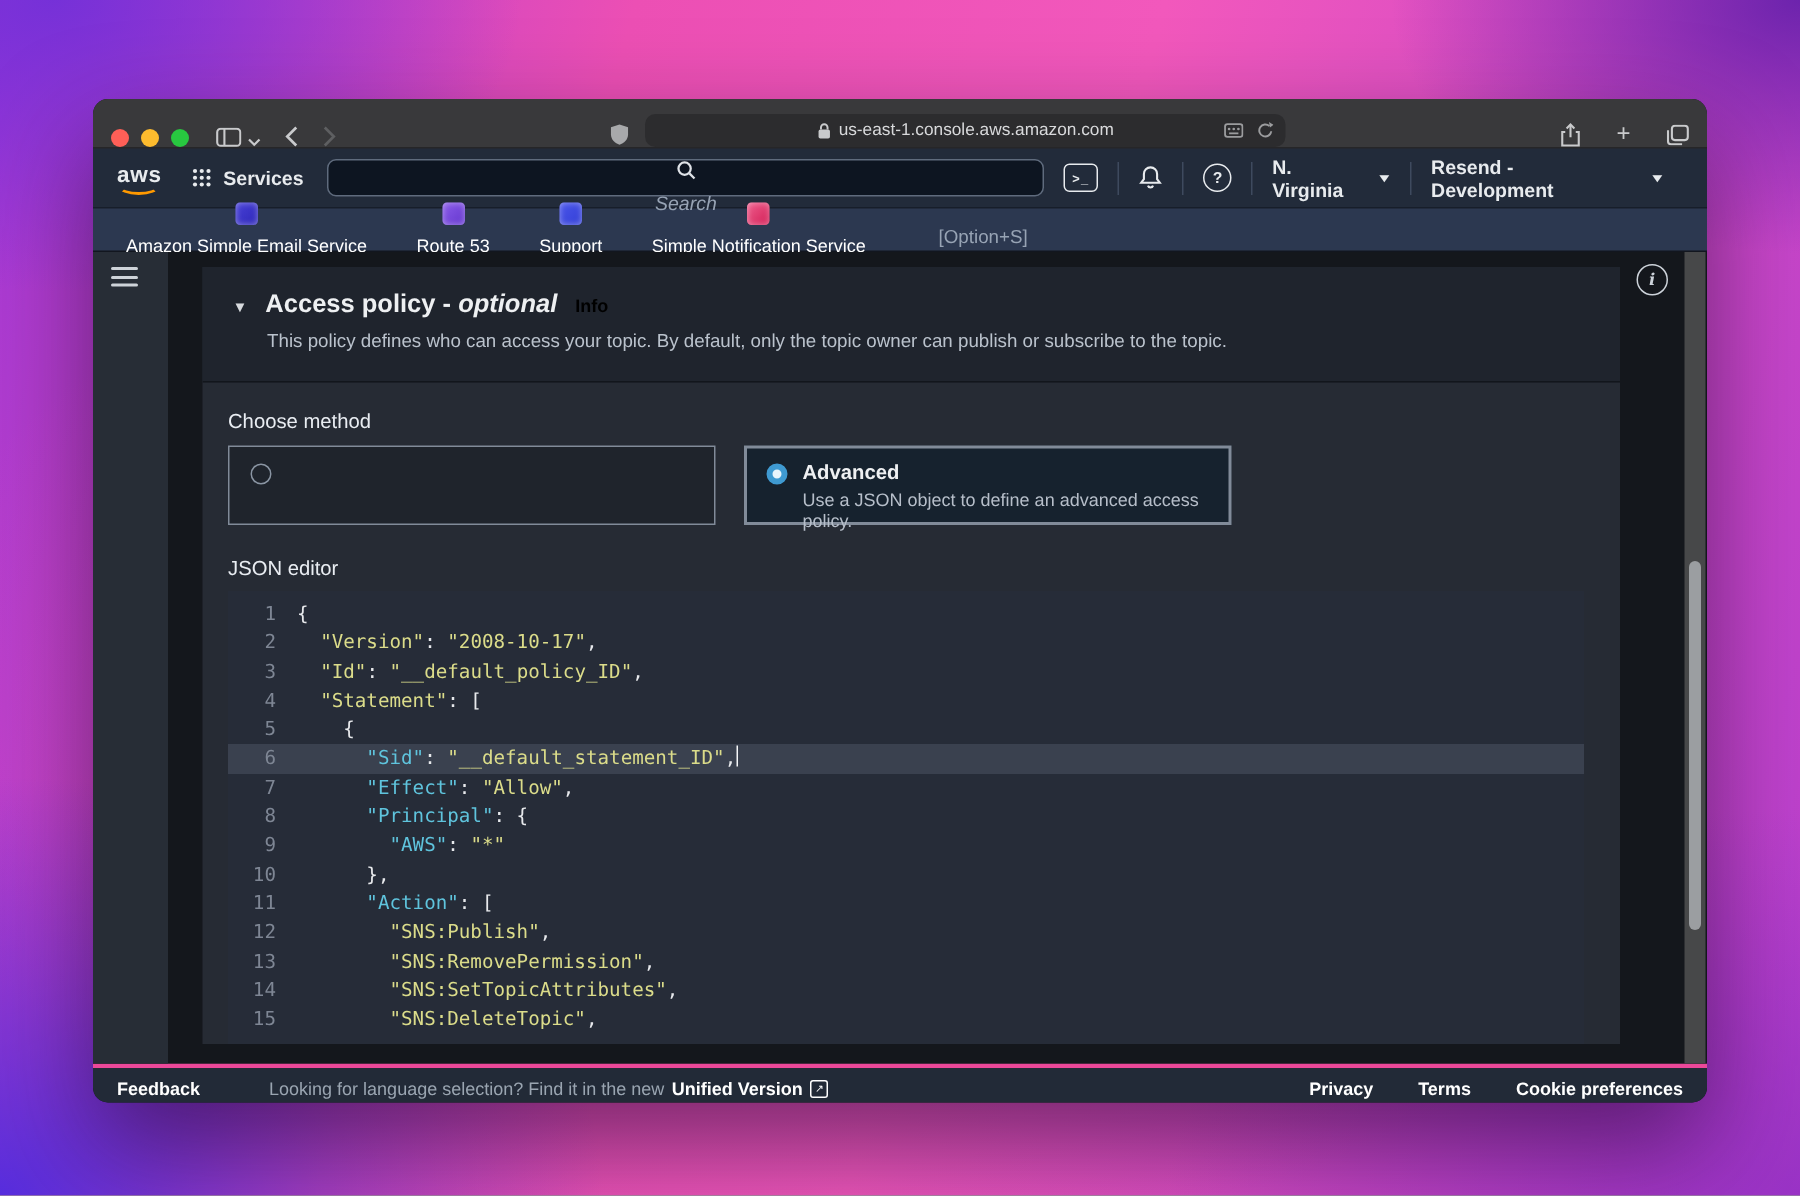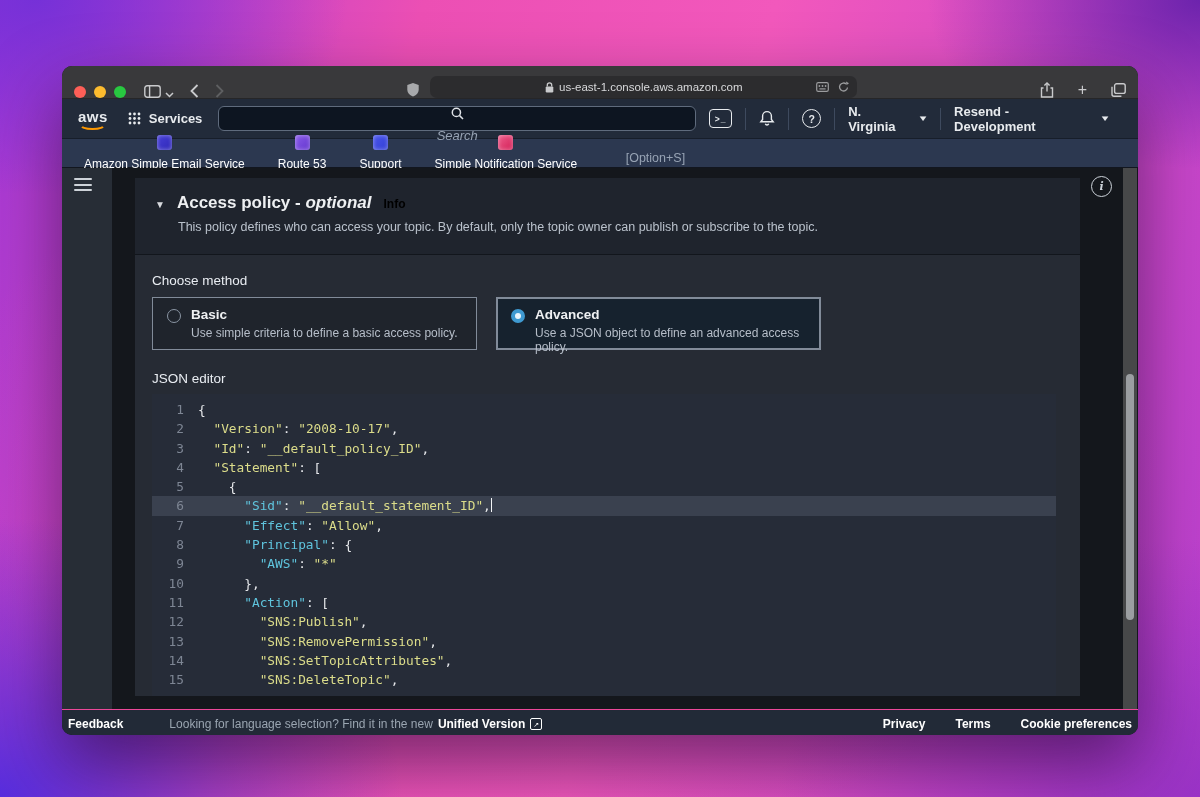--- a/index.html
+++ b/index.html
@@ -97,22 +97,22 @@
   .tk-s{color:#dbdc8a;}
   .caret{display:inline-block;width:1.5px;height:14px;background:#f4f6f8;vertical-align:-2px;}
 
   .infobtn{position:absolute;right:26px;top:8px;width:19px;height:19px;border:1.6px solid #cdd3da;
     border-radius:50%;color:#cdd3da;display:flex;align-items:center;justify-content:center;
     font-size:11px;font-weight:700;font-family:"DejaVu Serif",serif;font-style:italic;}
   .scrolltrack{position:absolute;right:1px;top:0;width:14px;height:541px;background:#474849;}
   .scrollthumb{position:absolute;left:3px;top:206px;width:8px;height:246px;border-radius:4px;background:#9b9ea1;}
 
   
-  .footer{height:28px;background:#222a37;border-top:1px solid #ec4899;display:flex;align-items:center;
-    padding:0 6px;font-size:12px;color:#fff;}
+  .footer{height:28px;background:#222a37;border-top:3px solid #ec4899;display:flex;align-items:center;
+    padding:0 16px;font-size:12px;color:#fff;}
   .feedback{font-weight:700;margin-right:46px;}
   .langhint{color:#9aa5b1;display:flex;align-items:center;gap:5px;}
   .langlink{color:#fff;font-weight:700;}
   .extlink{width:10px;height:10px;border:1.2px solid #fff;border-radius:2px;display:inline-flex;
     align-items:center;justify-content:center;font-size:7px;color:#fff;line-height:1;}
   .fright{margin-left:auto;display:flex;align-items:center;gap:30px;}
   .flink{font-weight:700;}
   .copyright{font-weight:700;margin-right:12px;}
   svg{display:block;}
 </style>
@@ -302,24 +302,20 @@
               <span class="infolink">Info</span>
             </div>
             <div class="pdesc">This policy defines who can access your topic. By default, only the topic owner can publish or subscribe to the topic.</div>
           </div>
 
           <div class="card-body">
             <div class="flabel">Choose method</div>
             <div class="tiles">
               <div class="tile">
                 <span class="radio"></span>
-                <span>
-                  <div class="t">Basic</div>
-                  <div class="d">Use simple criteria to define a basic access policy.</div>
-                </span>
               </div>
               <div class="tile selected">
                 <span class="radio"></span>
                 <span>
                   <div class="t">Advanced</div>
                   <div class="d">Use a JSON object to define an advanced access policy.</div>
                 </span>
               </div>
             </div>
 

